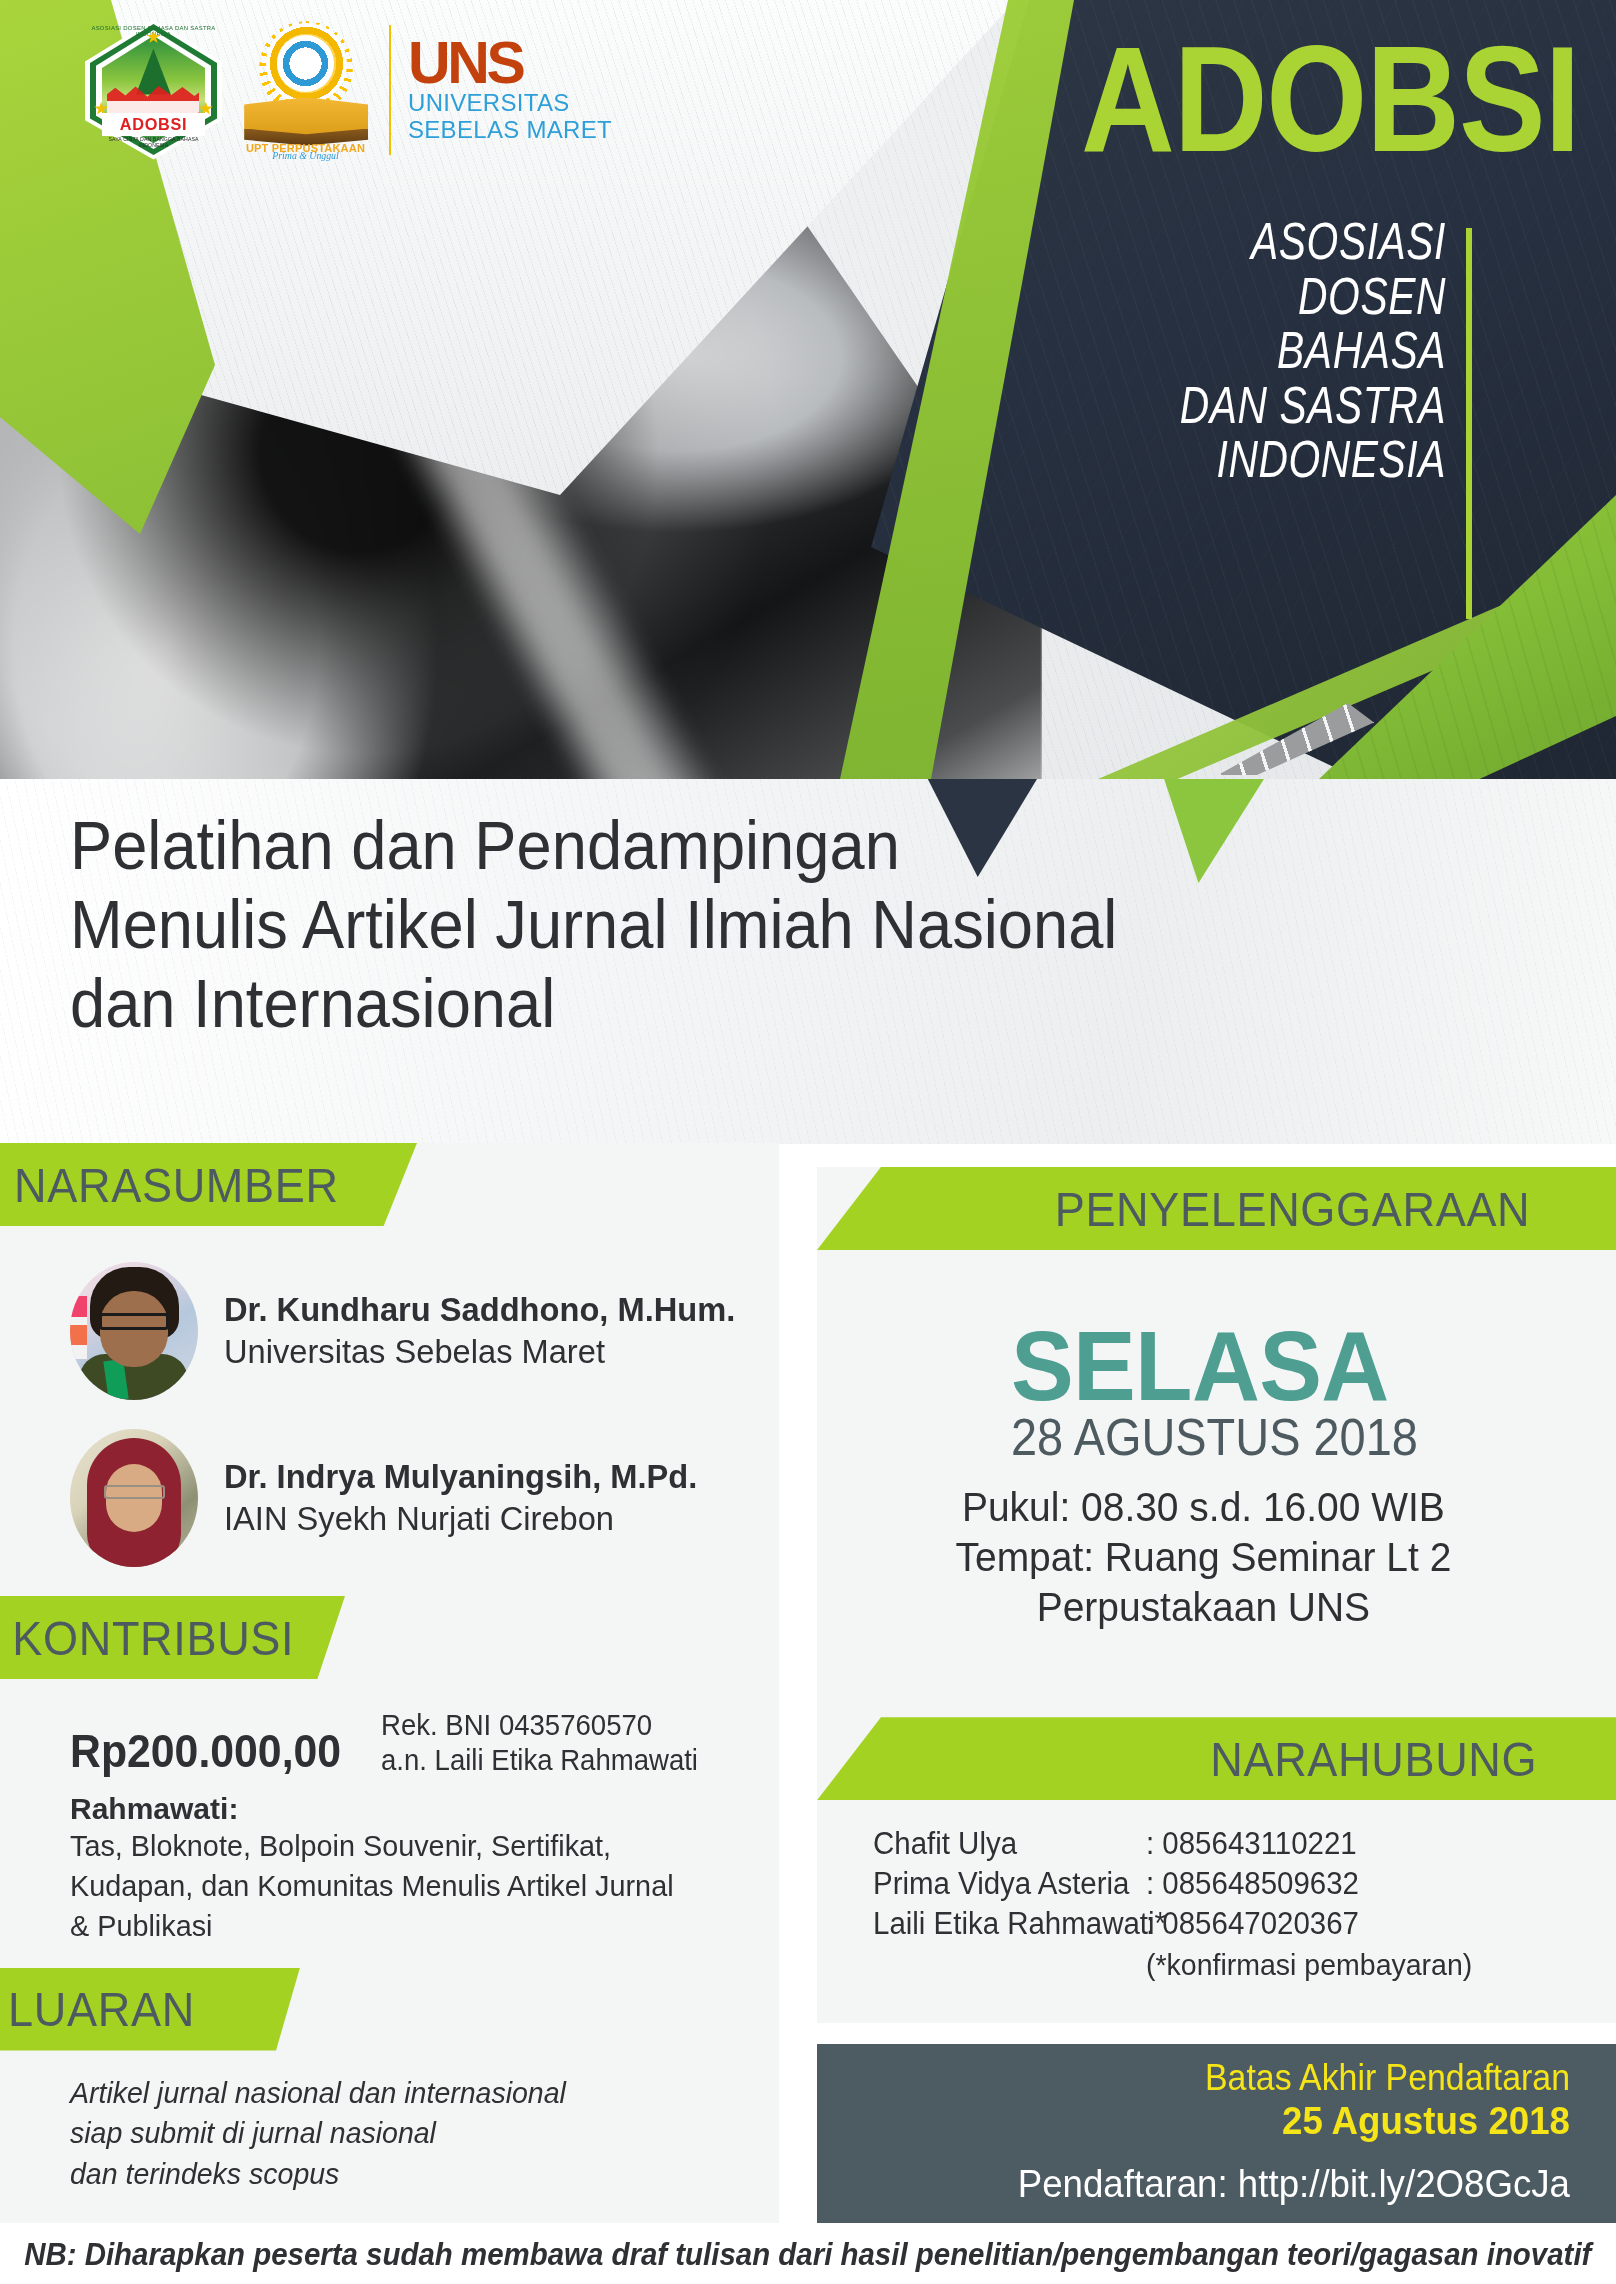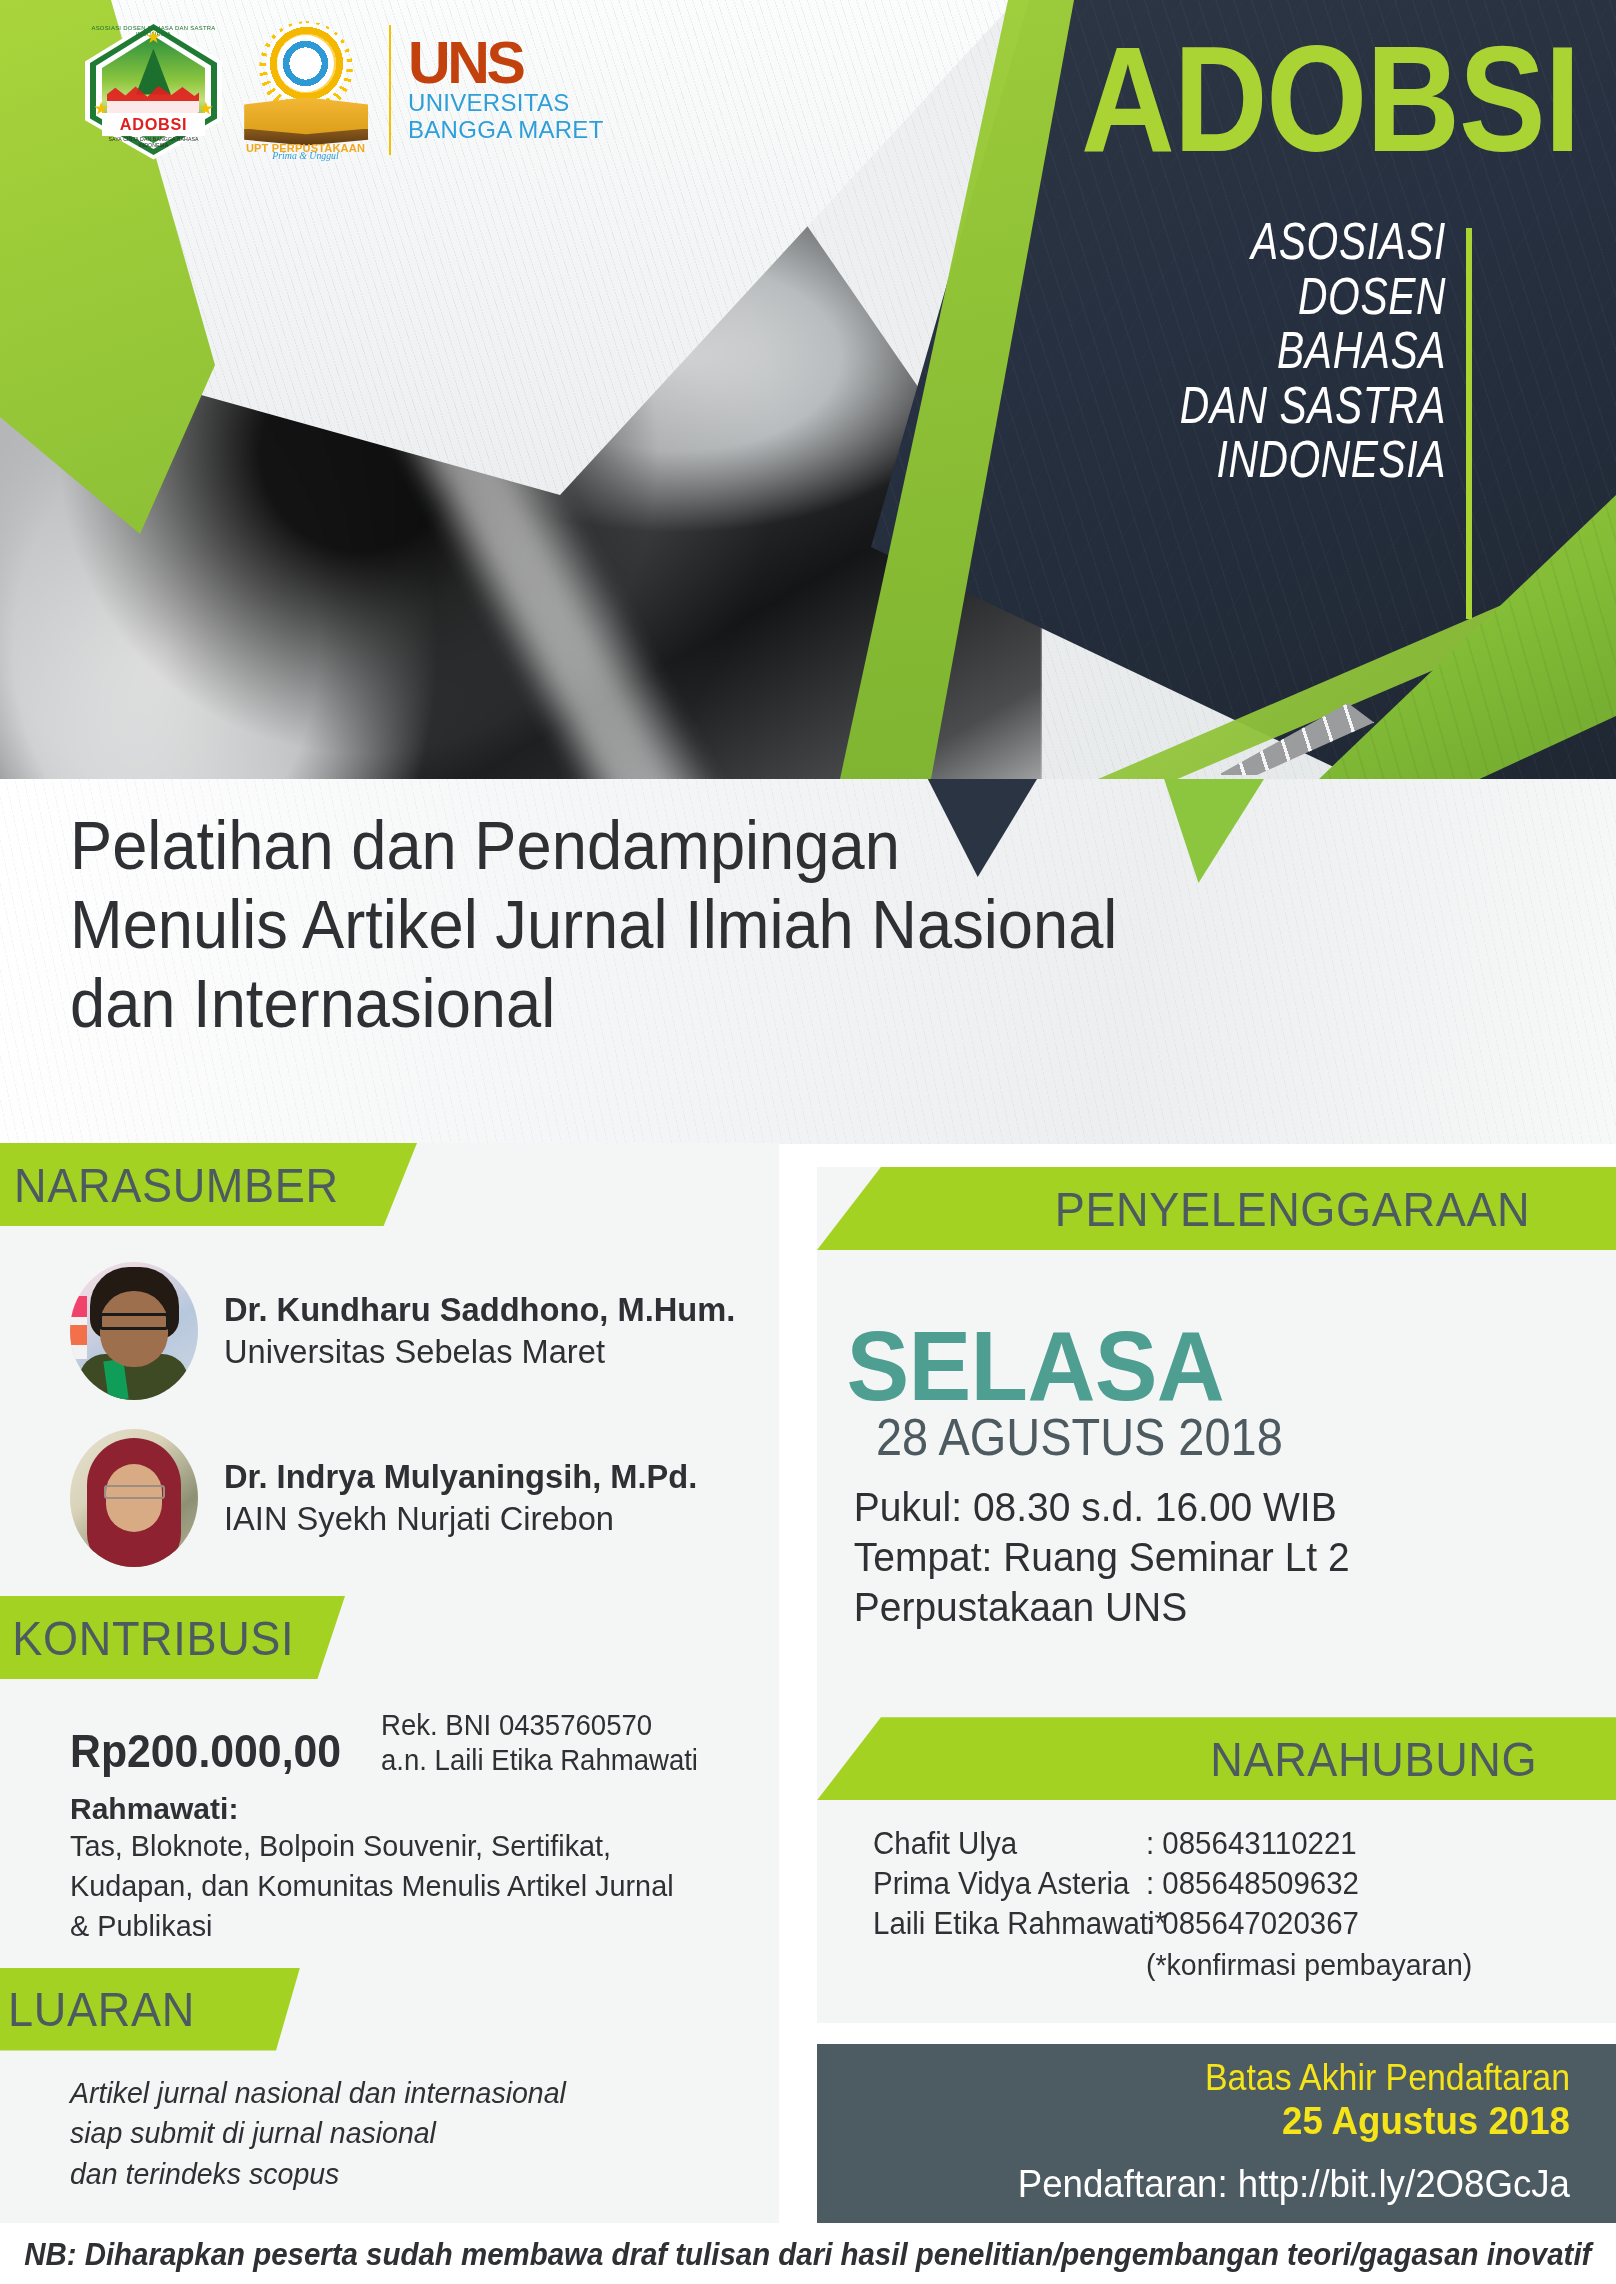--- a/index.html
+++ b/index.html
@@ -206,21 +206,21 @@
   .kb-fas{margin-top:14.3px;font-size:30px;font-weight:bold;color:#2e3033;}
   .kb-list div{font-size:30px;color:#2e3033;line-height:1.33;white-space:nowrap;
     transform:scaleX(.96);transform-origin:left center;}
 
   
   .lr{padding:22px 70px 0 70px;}
   .lr div{font-size:30px;font-style:italic;color:#2e3033;line-height:1.36;white-space:nowrap;
     transform:scaleX(.95);transform-origin:left center;}
 
   
-  .ev{padding:72px 63px 0 0;text-align:left;}
+  .ev{padding:72px 63px 0 0;text-align:center;}
   .ev .day{font-size:98px;font-weight:bold;color:#4e9e92;line-height:.9;letter-spacing:-0.7px;
     transform:scaleX(.96);transform-origin:right center;}
   .ev .date{font-size:51px;color:#4d5b60;line-height:1.08;letter-spacing:0px;
     transform:scaleX(.92);transform-origin:right center;}
   .ev .ln{font-size:41px;color:#2e3033;line-height:1.22;font-weight:400;white-space:nowrap;
     transform:scaleX(.95);transform-origin:right center;}
 
   
   .ct{padding:23.4px 0 0 56px;}
   .ct-row{display:flex;align-items:baseline;}
@@ -303,21 +303,21 @@
           <div class="bookdark"></div>
         <div class="t1">UPT PERPUSTAKAAN</div>
         <div class="t2">Prima &amp; Unggul</div>
       </div>
 
       <div class="logo-divider"></div>
 
       <div class="logo-uns">
         <div class="mark">UNS</div>
         <div class="l1">UNIVERSITAS</div>
-        <div class="l2">BANGGA MARET</div>
+        <div class="l2">SEBELAS MARET</div>
       </div>
     </div>
 
     <div class="adobsi">
       <div class="big">ADOBSI</div>
     </div>
     <div class="adobsi-sub">
       <div>ASOSIASI</div>
       <div>DOSEN</div>
       <div>BAHASA</div>

